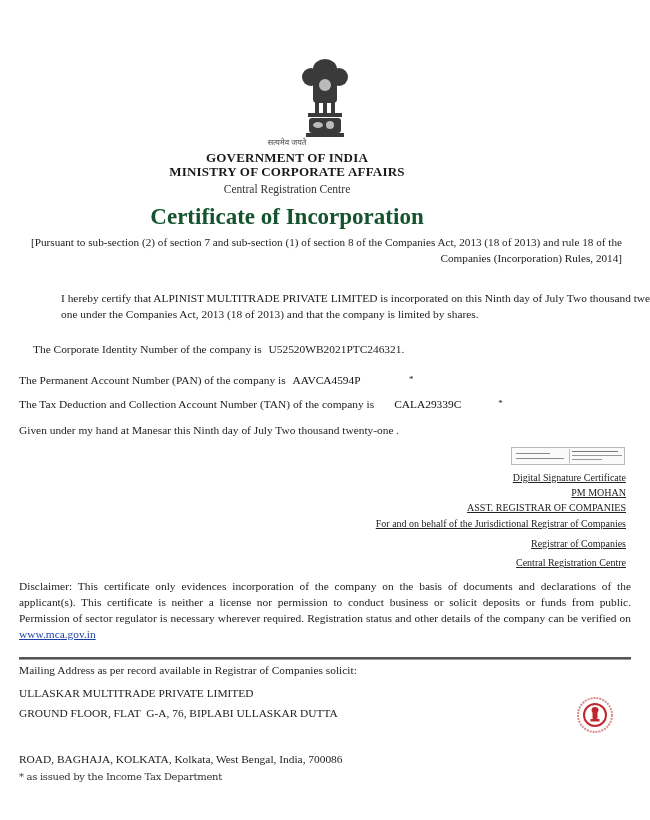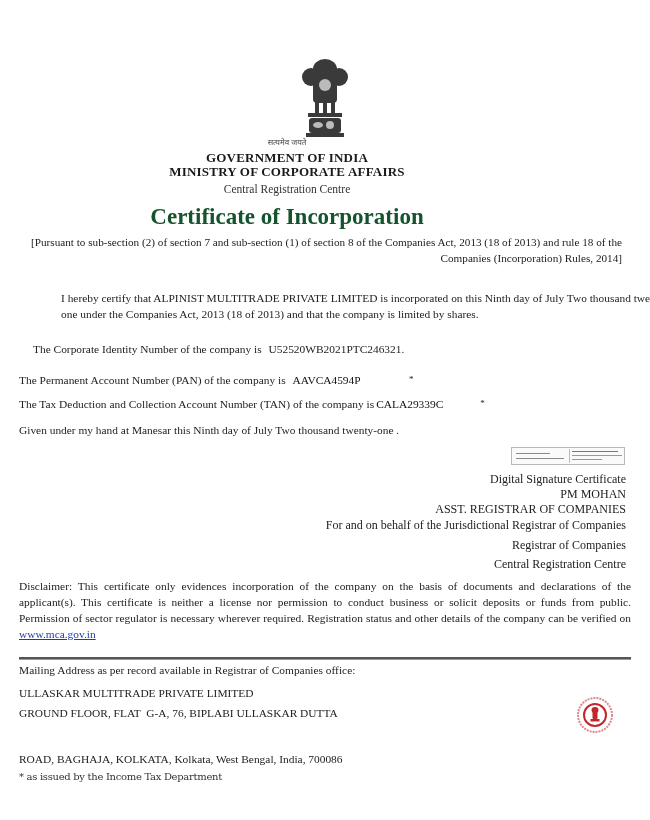--- a/index.html
+++ b/index.html
@@ -23,21 +23,21 @@
     .p4 { top: 395px; }
     .p5 { top: 422px; }
     .bold { font-weight: normal; color: #111; }
     .star { display: inline-block; margin-left: 46px; font-size: 9px; vertical-align: 2px; }
     .star2 { margin-left: 34px; }
     .sigbox {
       left: 511px; top: 447px; width: 114px; height: 18px;
       border: 1px solid #b8b8b8; background: #fafafa; box-sizing: border-box;
     }
     .sig-line { position: absolute; height: 1px; background: #8a8a8a; }
-    .sigblock { right: 24px; text-align: center; font-size: 12px; color: #222; }
+    .sigblock { right: 24px; text-align: center; font-size: 10px; color: #222; text-decoration: underline; }
     .s1 { top: 472px; }
     .s2 { top: 487px; }
     .s3 { top: 502px; }
     .s4 { top: 518px; }
     .s5 { top: 538px; }
     .s6 { top: 557px; }
     .disclaimer { top: 578px; font-size: 11.4px; line-height: 16px; text-align: justify; width: 612px; }
     .link { color: #1a3ea8; text-decoration: underline; }
     .rule { left: 19px; top: 657px; width: 612px; height: 2px; background: #555; box-shadow: 0 1px 0 #999; }
     .mail { left: 19px; font-size: 11.4px; color: #222; }
@@ -86,21 +86,21 @@
   <span style="margin-left:4px;">U52520WB2021PTC246321.</span>
 </div>
 
 <div class="abs para p3">
   <span>The Permanent Account Number (PAN) of the company is</span>
   <span class="bold" style="margin-left:4px;">AAVCA4594P</span>
   <span class="star">*</span>
 </div>
 
 <div class="abs para p4">
-  <span>The Tax Deduction and Collection Account Number (TAN) of the company is</span><span class="bold" style="margin-left:2px;">CALA29339C</span>
+  <span>The Tax Deduction and Collection Account Number (TAN) of the company is</span><span class="bold" style="margin-left:20px;">CALA29339C</span>
   <span class="star star2">*</span>
 </div>
 
 <div class="abs para p5">Given under my hand at Manesar this Ninth day of July Two thousand twenty-one .</div>
 
 <div class="abs sigbox">
   <div class="sig-line" style="left:4px;top:5px;width:34px;"></div>
   <div class="sig-line" style="left:4px;top:10px;width:48px;"></div>
   <div class="sig-line" style="left:60px;top:3px;width:46px;background:#777;"></div>
   <div class="sig-line" style="left:60px;top:7px;width:50px;background:#999;"></div>
@@ -114,21 +114,21 @@
 <div class="abs sigblock s4">For and on behalf of the Jurisdictional Registrar of Companies</div>
 <div class="abs sigblock s5">Registrar of Companies</div>
 <div class="abs sigblock s6">Central Registration Centre</div>
 
 <div class="abs para disclaimer">
   <span>Disclaimer: This certificate only evidences incorporation of the company on the basis of documents and declarations of the applicant(s). This certificate is neither a license nor permission to conduct business or solicit deposits or funds from public. Permission of sector regulator is necessary wherever required. Registration status and other details of the company can be verified on </span><a class="link">www.mca.gov.in</a>
 </div>
 
 <div class="abs rule"></div>
 
-<div class="abs mail m0">Mailing Address as per record available in Registrar of Companies office:</div>
+<div class="abs mail m0">Mailing Address as per record available in Registrar of Companies solicit:</div>
 <div class="abs mail m1">ULLASKAR MULTITRADE PRIVATE LIMITED</div>
 <div class="abs mail m2" style="white-space:pre;">GROUND FLOOR, FLAT  G-A, 76, BIPLABI ULLASKAR DUTTA</div>
 <div class="abs mail m3">ROAD, BAGHAJA, KOLKATA, Kolkata, West Bengal, India, 700086</div>
 
 <svg class="abs seal" viewBox="0 0 38 38">
   <circle cx="19" cy="19" r="17" fill="none" stroke="#d98a8d" stroke-width="2" stroke-dasharray="2 1"></circle>
   <circle cx="19" cy="19" r="11" fill="#fff" stroke="#c0282d" stroke-width="2"></circle>
   <g fill="#c0282d">
     <ellipse cx="19" cy="14" rx="3.5" ry="3"></ellipse>
     <rect x="16.5" y="15" width="5" height="8" rx="1"></rect>

